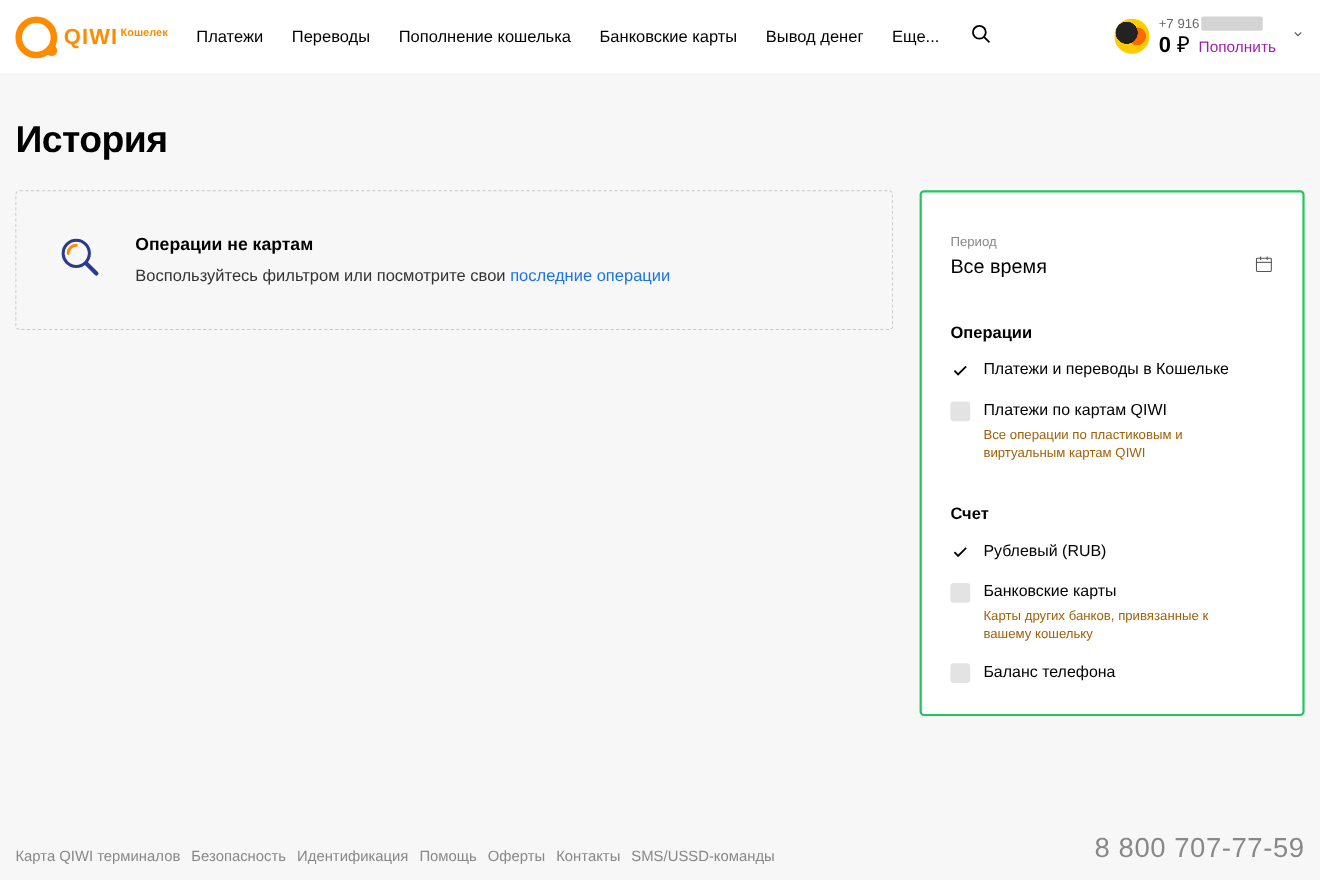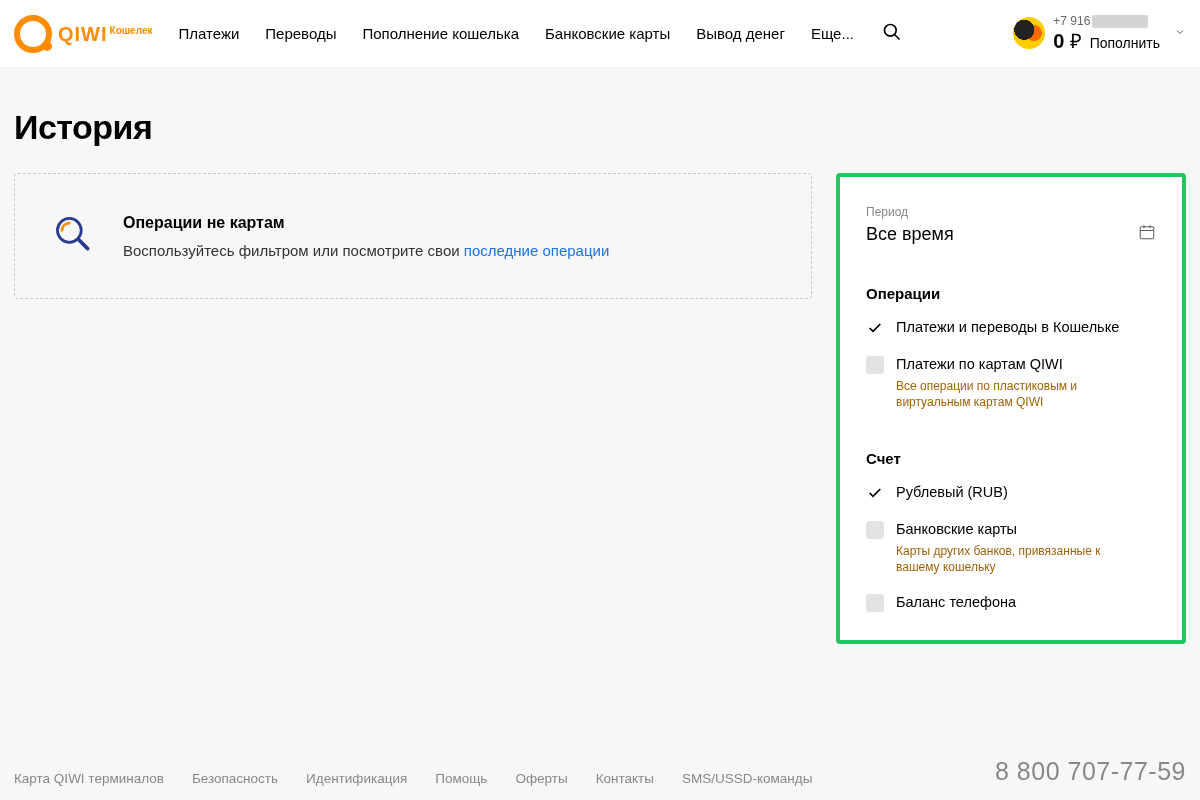--- a/index.html
+++ b/index.html
@@ -63,21 +63,21 @@
                 #ffcc00;
     position:relative;
   }
   .account-text{display:flex;flex-direction:column;align-items:flex-start;line-height:1.2;}
   .phone-row{display:flex;align-items:center;font-size:12px;}
   .phone-part{color:#666;}
   .phone-mask{background:#d4d4d4;color:#d4d4d4;width:56px;height:13px;border-radius:2px;margin-left:2px;display:inline-block;}
   .balance-row{display:flex;align-items:baseline;gap:8px;}
   .balance{font-size:20px;font-weight:700;}
   .balance .rub{font-weight:400;}
-  .topup{color:#000000;font-size:14px;cursor:pointer;}
+  .topup{color:#a21caf;font-size:14px;cursor:pointer;}
   .chevron{margin-left:6px;cursor:pointer;}
   .chevron svg{width:12px;height:12px;stroke:#555;stroke-width:2;fill:none;}
 
   
   .main {
     flex:1;
     padding: 40px 14px 0 14px;
     display:flex;
     flex-direction:column;
   }
@@ -99,23 +99,23 @@
     align-items:center;
   }
   .magnifier svg{width:44px;height:44px;}
   .empty-text .title{font-weight:700;font-size:16px;margin-bottom:10px;}
   .empty-text .desc{font-size:15px;color:#333;}
   .empty-text .desc a{color:#1a73e8;cursor:pointer;}
 
   .filter-panel{
     width:350px;
     background:#fff;
-    border:4px solid #22c55e;
+    border:2px solid #22c55e;
     border-radius:4px;
-    padding:28px 26px 28px 26px;
+    padding:38px 26px 28px 26px;
   }
   .filter-panel .period-label{font-size:12px;color:#888;margin-bottom:4px;}
   .period-row{display:flex;align-items:center;justify-content:space-between;border-bottom:none;cursor:pointer;}
   .period-value{font-size:18px;}
   .calendar-icon svg{width:18px;height:18px;stroke:#555;stroke-width:1.3;fill:none;}
   .section{margin-top:40px;}
   .section h3{font-size:15px;font-weight:700;margin-bottom:16px;}
   .check-item{display:flex;gap:12px;align-items:flex-start;margin-bottom:18px;cursor:pointer;}
   .check-item:last-child{margin-bottom:0;}
   .checkbox{
@@ -130,21 +130,21 @@
 
   
   .footer{
     padding:0 14px 14px 14px;
     display:flex;
     align-items:flex-end;
     justify-content:space-between;
     color:#888;
     font-size:13.5px;
   }
-  .footer-links{display:flex;flex-wrap:wrap;gap:28px;}
+  .footer-links{display:flex;flex-wrap:wrap;gap:10px;}
   .footer-links a{cursor:pointer;}
   .footer-phone{font-size:25px;color:#888;letter-spacing:0.5px;}
 </style>
 </head>
 <body>
 
 <div class="header">
   <div class="logo">
     <div class="logo-mark"></div>
     <div class="logo-text">

